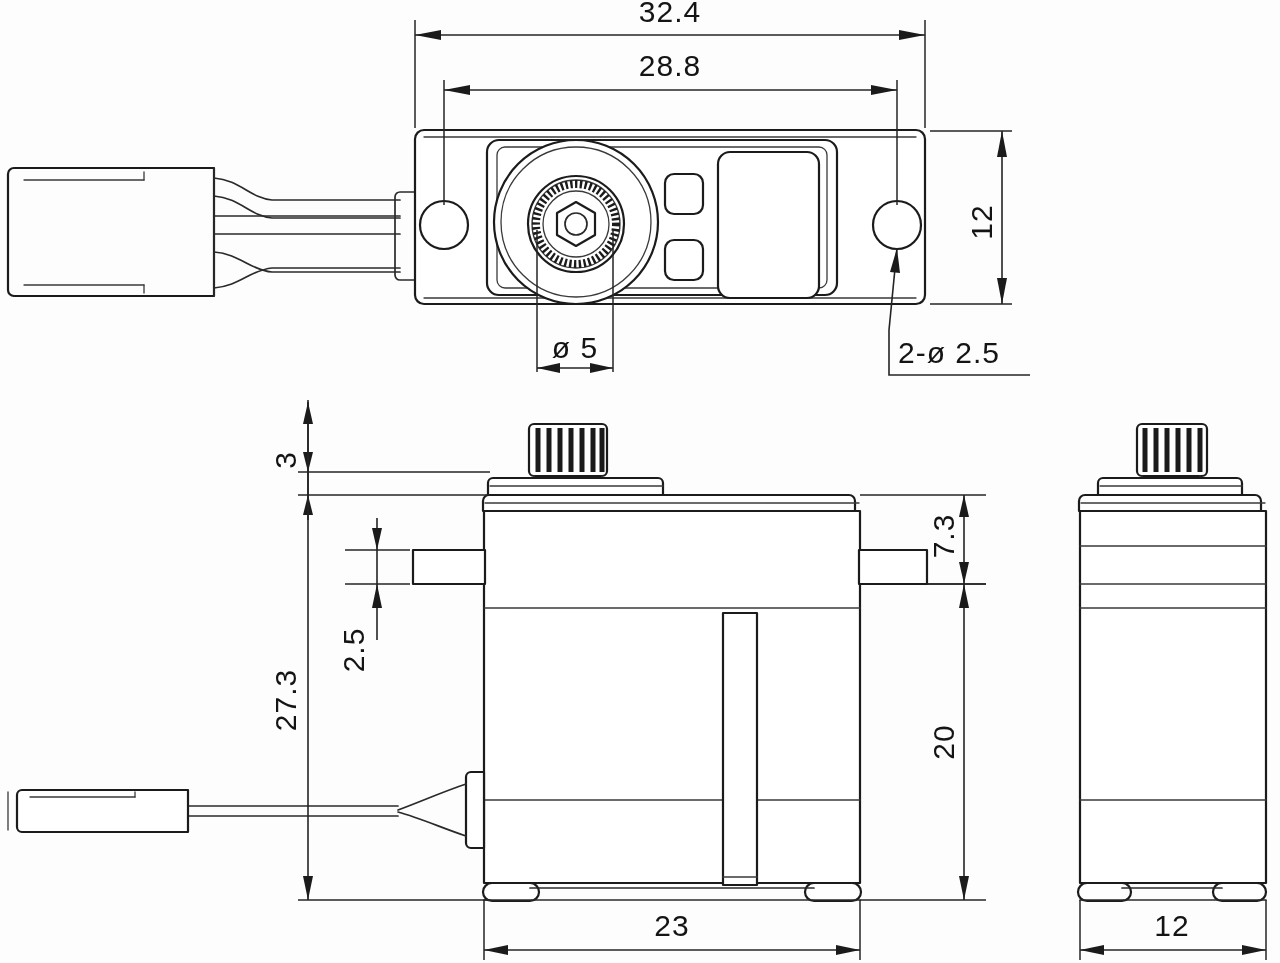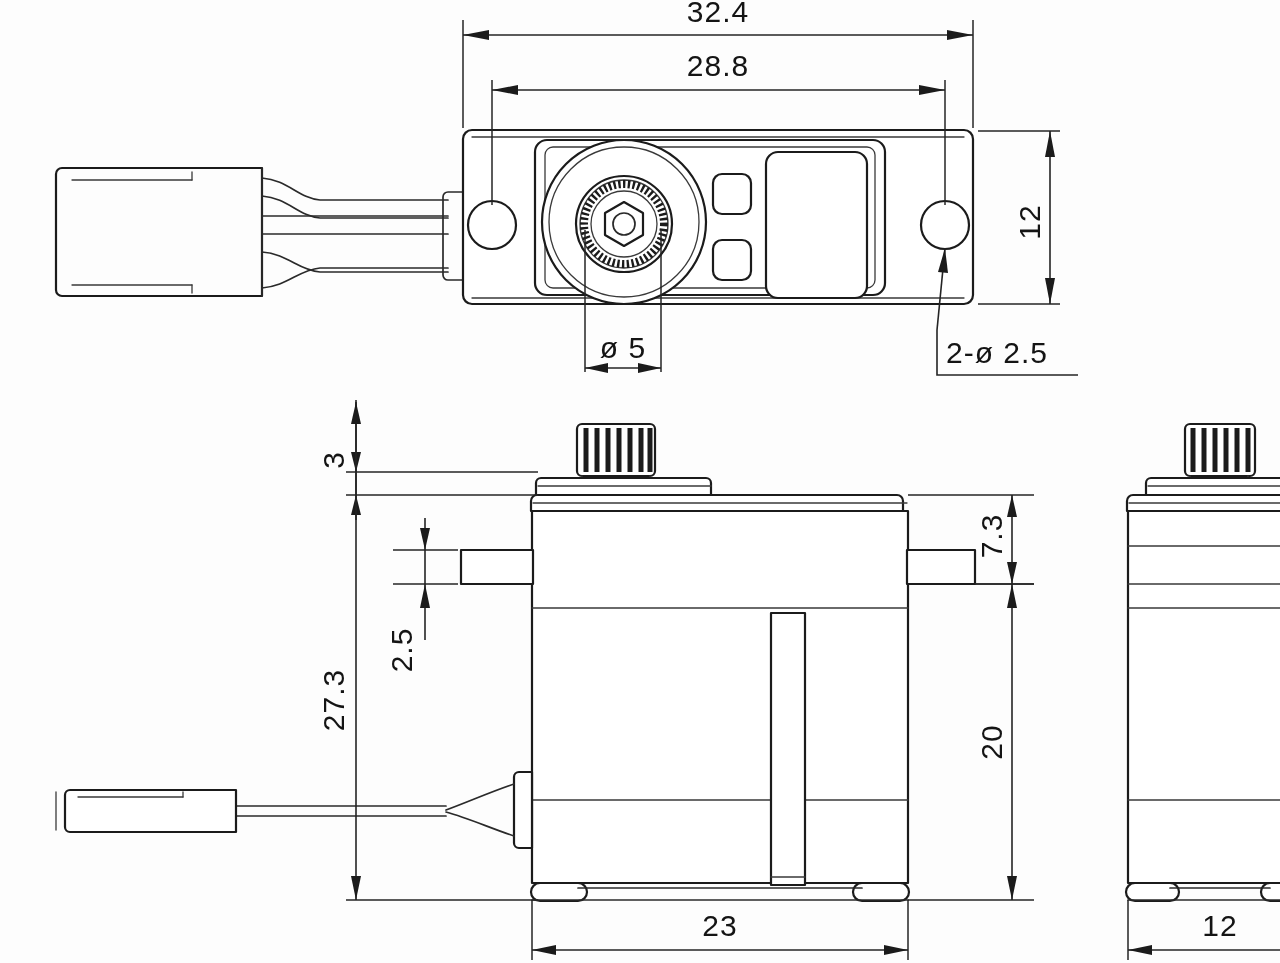--- a/index.html
+++ b/index.html
@@ -2,21 +2,21 @@
 <html><head>
 <meta charset="utf-8">
 <title>Servo Dimensional Drawing</title>
 <style>
   html,body{margin:0;padding:0;background:#ffffff;}
   body{
     width:1280px;height:963px;overflow:hidden;
     font-family:"Liberation Sans", sans-serif;
     background:#fdfdfd;
   }
-  #sheet{position:relative;width:1136px;height:963px;margin-left:48px;}
+  #sheet{position:relative;width:1136px;height:963px;}
   svg{display:block;width:1280px;height:963px;}
   .ln{fill:none;stroke:#1b1b1b;stroke-width:2.2;stroke-linecap:round;stroke-linejoin:round;}
   .ln-thin{fill:none;stroke:#2a2a2a;stroke-width:1.7;stroke-linecap:round;stroke-linejoin:round;}
   .ln-hair{fill:none;stroke:#3a3a3a;stroke-width:1.3;stroke-linecap:round;stroke-linejoin:round;}
   .dim{fill:none;stroke:#242424;stroke-width:1.6;stroke-linecap:butt;}
   .ext{fill:none;stroke:#242424;stroke-width:1.5;stroke-linecap:butt;}
   .arrow{fill:#1b1b1b;stroke:none;}
   .fillw{fill:#ffffff;}
   .dimtext{
     font-family:"Liberation Sans", sans-serif;

